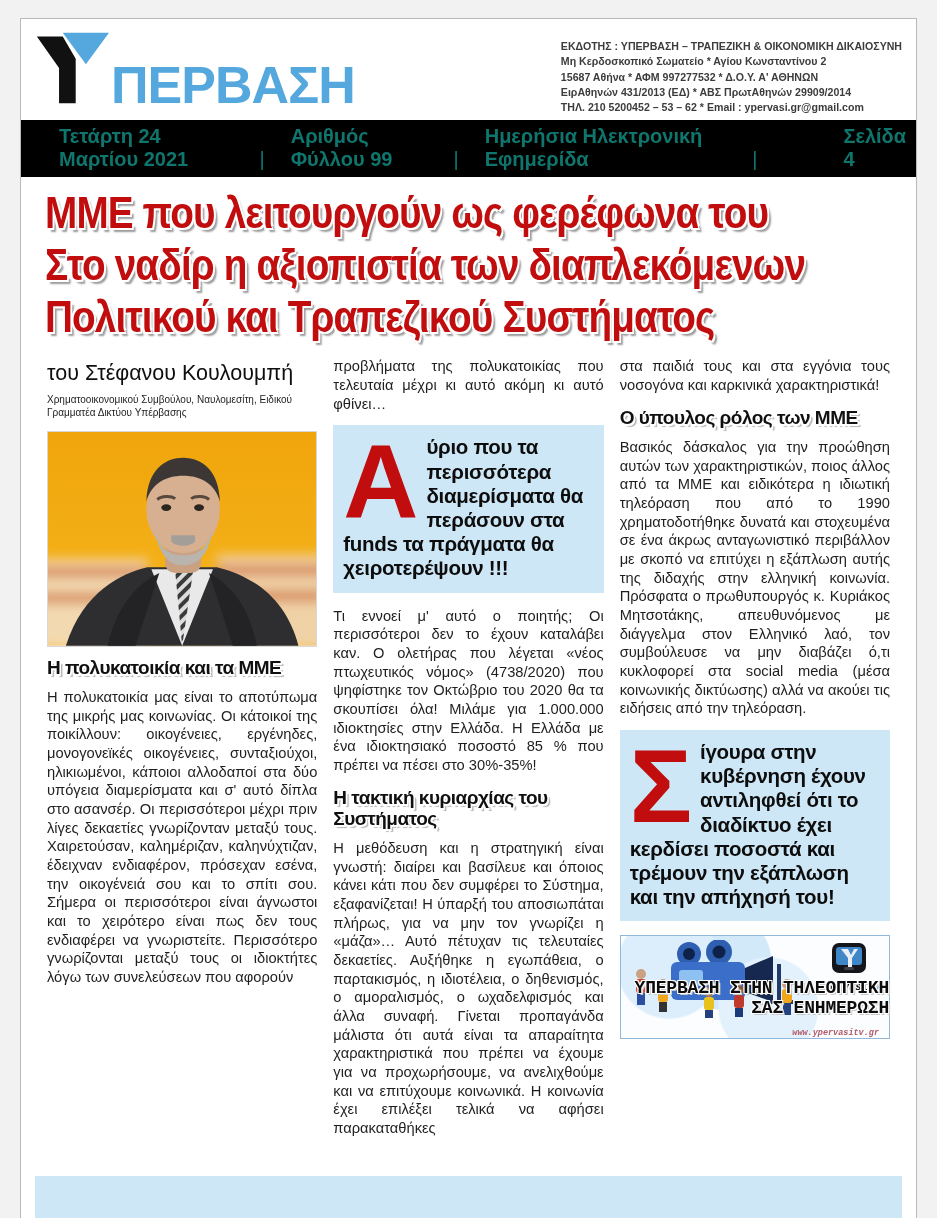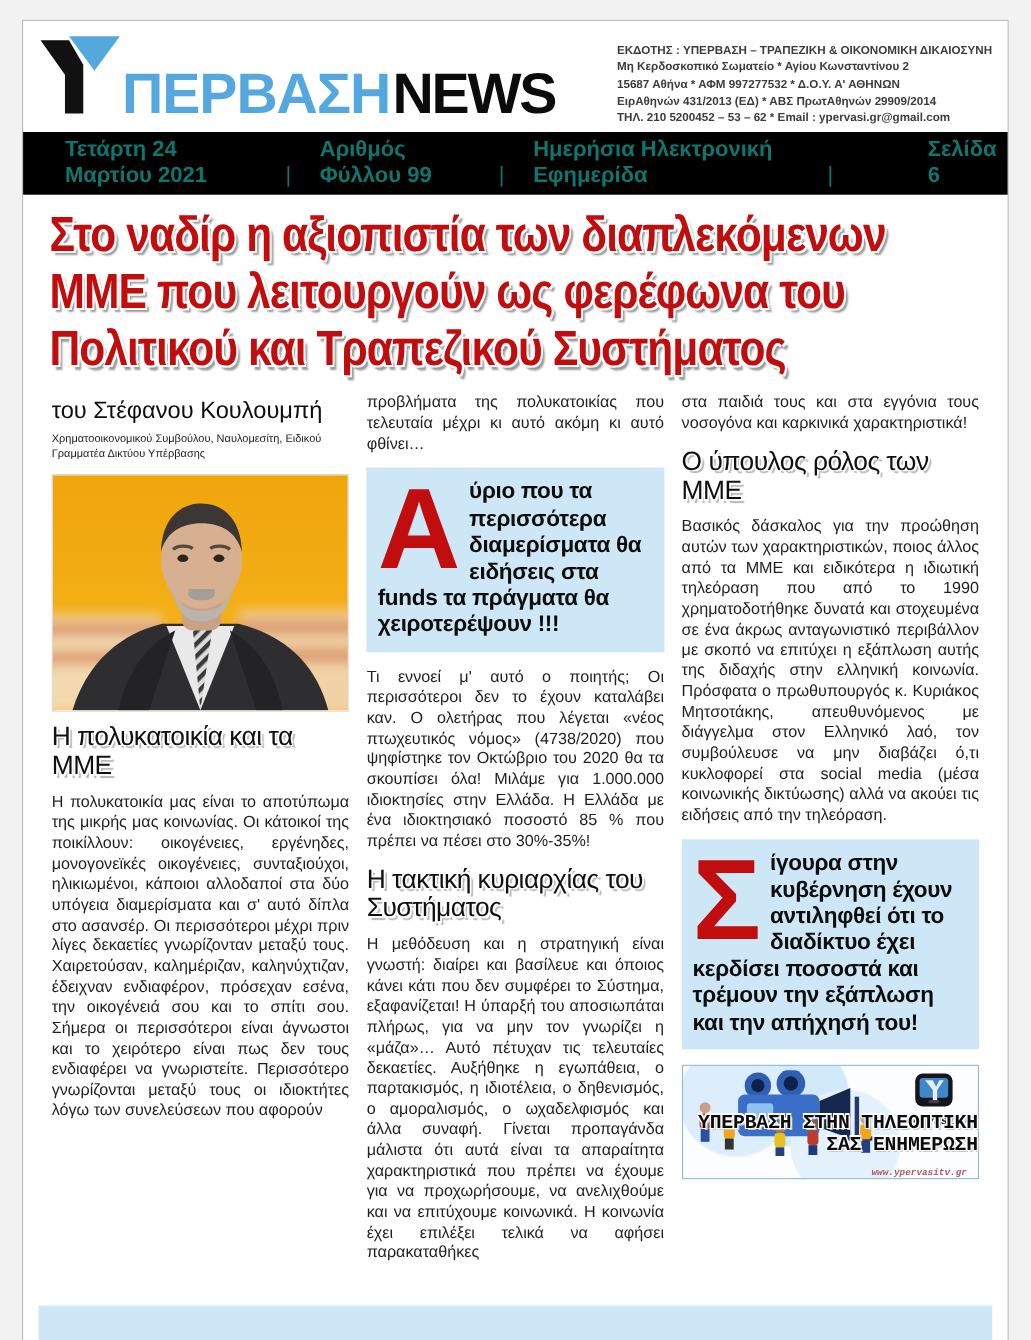--- a/index.html
+++ b/index.html
@@ -20,21 +20,21 @@
   .hl-line>span{display:inline-block;transform:scaleX(.86);transform-origin:0 60%;
     color:#c10d0d;font-size:45px;font-weight:800;letter-spacing:-1px;line-height:1.16;font-stretch:condensed;
     text-shadow:-2px -2px 0 #fff,2px -2px 0 #fff,-2px 2px 0 #fff,2px 2px 0 #fff,4px 4px 2px #9a9a9a;}
   
   .columns{display:grid;grid-template-columns:repeat(3,1fr);gap:16px;padding:8px 26px 10px 26px;}
   .col{min-width:0;}
   .author{font-size:21.5px;font-weight:400;color:#0e0e0e;margin:4px 0 6px 0;line-height:1.2;}
   .author-role{font-size:10px;color:#1c1c1c;margin:0 0 12px 0;line-height:1.3;}
   .photo{margin:2px 0 10px 0;border:1px solid #d8d8d8;}
   .photo svg{display:block;width:100%;height:auto;}
-  .sec-head{font-size:24px;font-weight:400;color:#101010;letter-spacing:-0.5px;margin:6px 0 10px 0;line-height:1.12;font-stretch:condensed;
+  .sec-head{font-size:19px;font-weight:700;color:#101010;letter-spacing:-0.5px;margin:6px 0 10px 0;line-height:1.12;font-stretch:condensed;
     text-shadow:-1.5px -1.5px 0 #fff,1.5px -1.5px 0 #fff,-1.5px 1.5px 0 #fff,1.5px 1.5px 0 #fff,3px 3px 1px #b5b5b5;}
   .body-text{font-size:14.7px;color:#1f1f1f;line-height:1.27;text-align:justify;margin:0 0 12px 0;}
   
   .quote-box{background:#cee7f6;padding:10px 10px 12px 10px;margin:2px 0 14px 0;overflow:hidden;}
   .drop-cap{float:left;color:#c10d0d;font-size:104px;line-height:0.78;font-weight:800;margin:6px 8px 0 0;}
   .quote-text{font-size:20.5px;font-weight:800;color:#0d0d0d;line-height:1.18;letter-spacing:-0.3px;font-stretch:condensed;}
   
   .tv-banner{position:relative;height:102px;border:1px solid #8fb8da;background:
      radial-gradient(circle at 18% 30%,#dceefb 0 22%,transparent 23%),
      radial-gradient(circle at 55% 70%,#e2f1fc 0 30%,transparent 31%),
@@ -60,44 +60,43 @@
 
   <header class="masthead">
     <div class="logo">
       <span>
         <svg width="74" height="74" viewBox="0 0 80 80" aria-hidden="true">
           <polygon points="2,6 30,6 44,30 44,78 26,78 26,40 2,6" fill="#111"></polygon>
           <polygon points="30,2 80,2 55,36" fill="#55a8dd"></polygon>
         </svg>
       </span>
       <span class="logo-text">ΠΕΡΒΑΣΗ</span>
-      <span class="logo-news">NEWS</span>
     </div>
     <div class="publisher">
       <div>ΕΚΔΟΤΗΣ : ΥΠΕΡΒΑΣΗ – ΤΡΑΠΕΖΙΚΗ &amp; ΟΙΚΟΝΟΜΙΚΗ ΔΙΚΑΙΟΣΥΝΗ</div>
       <div>Μη Κερδοσκοπικό Σωματείο * Αγίου Κωνσταντίνου 2</div>
       <div>15687 Αθήνα * ΑΦΜ 997277532 * Δ.Ο.Υ. Α' ΑΘΗΝΩΝ</div>
       <div>ΕιρΑθηνών 431/2013 (ΕΔ) * ΑΒΣ ΠρωτΑθηνών 29909/2014</div>
       <div>ΤΗΛ. 210 5200452 – 53 – 62 * Email : ypervasi.gr@gmail.com</div>
     </div>
   </header>
 
   <div class="info-bar">
     <span>Τετάρτη 24 Μαρτίου 2021</span>
     <span class="sep">|</span>
     <span>Αριθμός Φύλλου 99</span>
     <span class="sep">|</span>
     <span>Ημερήσια Ηλεκτρονική Εφημερίδα</span>
     <span class="sep">|</span>
-    <span class="page-no">Σελίδα 6</span>
+    <span class="page-no">Σελίδα 4</span>
   </div>
 
   <h1 class="headline">
+    <span class="hl-line"><span>ΜΜΕ που λειτουργούν ως φερέφωνα του</span></span>
     <span class="hl-line"><span>Στο ναδίρ η αξιοπιστία των διαπλεκόμενων</span></span>
-    <span class="hl-line"><span>ΜΜΕ που λειτουργούν ως φερέφωνα του</span></span>
     <span class="hl-line"><span>Πολιτικού και Τραπεζικού Συστήματος</span></span>
   </h1>
 
   <main class="columns">
 
     <section class="col">
       <h2 class="author">του Στέφανου Κουλουμπή</h2>
       <p class="author-role">Χρηματοοικονομικού Συμβούλου, Ναυλομεσίτη, Ειδικού Γραμματέα Δικτύου Υπέρβασης</p>
       <figure class="photo">
         <svg viewBox="0 0 270 215" aria-hidden="true">
@@ -141,21 +140,21 @@
           <path d="M144 67 C148 64 158 64 162 68" stroke="#55483c" stroke-width="3" fill="none"></path>
         </svg>
       </figure>
       <h3 class="sec-head">Η πολυκατοικία και τα ΜΜΕ</h3>
       <p class="body-text">Η πολυκατοικία μας είναι το αποτύπωμα της μικρής μας κοινωνίας. Οι κάτοικοί της ποικίλλουν: οικογένειες, εργένηδες, μονογονεϊκές οικογένειες, συνταξιούχοι, ηλικιωμένοι, κάποιοι αλλοδαποί στα δύο υπόγεια διαμερίσματα και σ' αυτό δίπλα στο ασανσέρ. Οι περισσότεροι μέχρι πριν λίγες δεκαετίες γνωρίζονταν μεταξύ τους. Χαιρετούσαν, καλημέριζαν, καληνύχτιζαν, έδειχναν ενδιαφέρον, πρόσεχαν εσένα, την οικογένειά σου και το σπίτι σου. Σήμερα οι περισσότεροι είναι άγνωστοι και το χειρότερο είναι πως δεν τους ενδιαφέρει να γνωριστείτε. Περισσότερο γνωρίζονται μεταξύ τους οι ιδιοκτήτες λόγω των συνελεύσεων που αφορούν</p>
     </section>
 
     <section class="col">
       <p class="body-text">προβλήματα της πολυκατοικίας που τελευταία μέχρι κι αυτό ακόμη κι αυτό φθίνει…</p>
       <div class="quote-box">
-        <span class="drop-cap">Α</span><span class="quote-text">ύριο που τα περισσότερα διαμερίσματα θα ειδήσεις στα funds τα πράγματα θα χειροτερέψουν !!!</span>
+        <span class="drop-cap">Α</span><span class="quote-text">ύριο που τα περισσότερα διαμερίσματα θα περάσουν στα funds τα πράγματα θα χειροτερέψουν !!!</span>
       </div>
       <p class="body-text">Τι εννοεί μ' αυτό ο ποιητής; Οι περισσότεροι δεν το έχουν καταλάβει καν. Ο ολετήρας που λέγεται «νέος πτωχευτικός νόμος» (4738/2020) που ψηφίστηκε τον Οκτώβριο του 2020 θα τα σκουπίσει όλα! Μιλάμε για 1.000.000 ιδιοκτησίες στην Ελλάδα. Η Ελλάδα με ένα ιδιοκτησιακό ποσοστό 85 % που πρέπει να πέσει στο 30%-35%!</p>
       <h3 class="sec-head">Η τακτική κυριαρχίας του Συστήματος</h3>
       <p class="body-text">Η μεθόδευση και η στρατηγική είναι γνωστή: διαίρει και βασίλευε και όποιος κάνει κάτι που δεν συμφέρει το Σύστημα, εξαφανίζεται! Η ύπαρξή του αποσιωπάται πλήρως, για να μην τον γνωρίζει η «μάζα»… Αυτό πέτυχαν τις τελευταίες δεκαετίες. Αυξήθηκε η εγωπάθεια, ο παρτακισμός, η ιδιοτέλεια, ο δηθενισμός, ο αμοραλισμός, ο ωχαδελφισμός και άλλα συναφή. Γίνεται προπαγάνδα μάλιστα ότι αυτά είναι τα απαραίτητα χαρακτηριστικά που πρέπει να έχουμε για να προχωρήσουμε, να ανελιχθούμε και να επιτύχουμε κοινωνικά. Η κοινωνία έχει επιλέξει τελικά να αφήσει παρακαταθήκες</p>
     </section>
 
     <section class="col">
       <p class="body-text">στα παιδιά τους και στα εγγόνια τους νοσογόνα και καρκινικά χαρακτηριστικά!</p>
       <h3 class="sec-head">Ο ύπουλος ρόλος των ΜΜΕ</h3>
       <p class="body-text">Βασικός δάσκαλος για την προώθηση αυτών των χαρακτηριστικών, ποιος άλλος από τα ΜΜΕ και ειδικότερα η ιδιωτική τηλεόραση που από το 1990 χρηματοδοτήθηκε δυνατά και στοχευμένα σε ένα άκρως ανταγωνιστικό περιβάλλον με σκοπό να επιτύχει η εξάπλωση αυτής της διδαχής στην ελληνική κοινωνία. Πρόσφατα ο πρωθυπουργός κ. Κυριάκος Μητσοτάκης, απευθυνόμενος με διάγγελμα στον Ελληνικό λαό, τον συμβούλευσε να μην διαβάζει ό,τι κυκλοφορεί στα social media (μέσα κοινωνικής δικτύωσης) αλλά να ακούει τις ειδήσεις από την τηλεόραση.</p>

